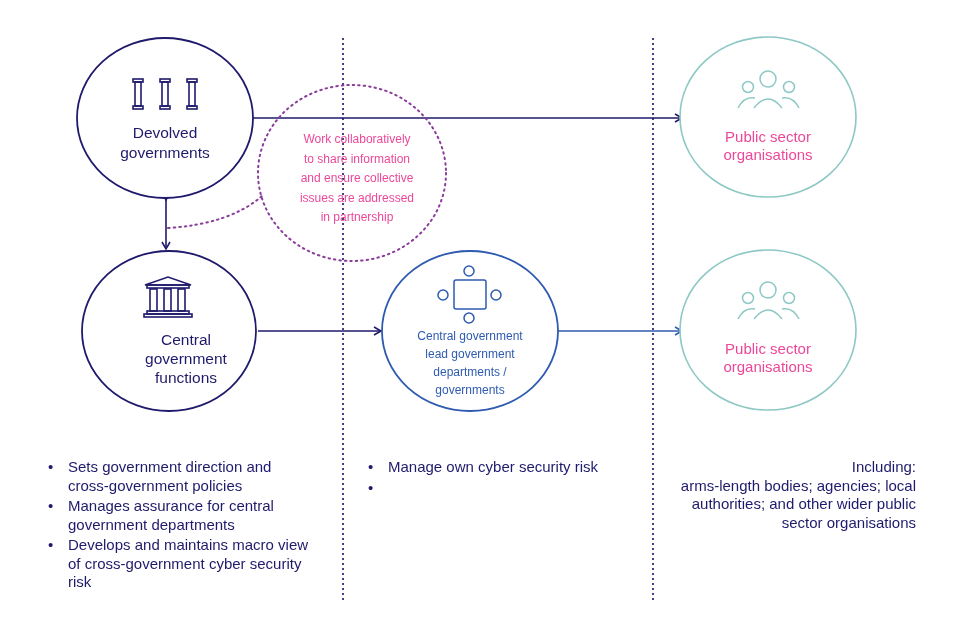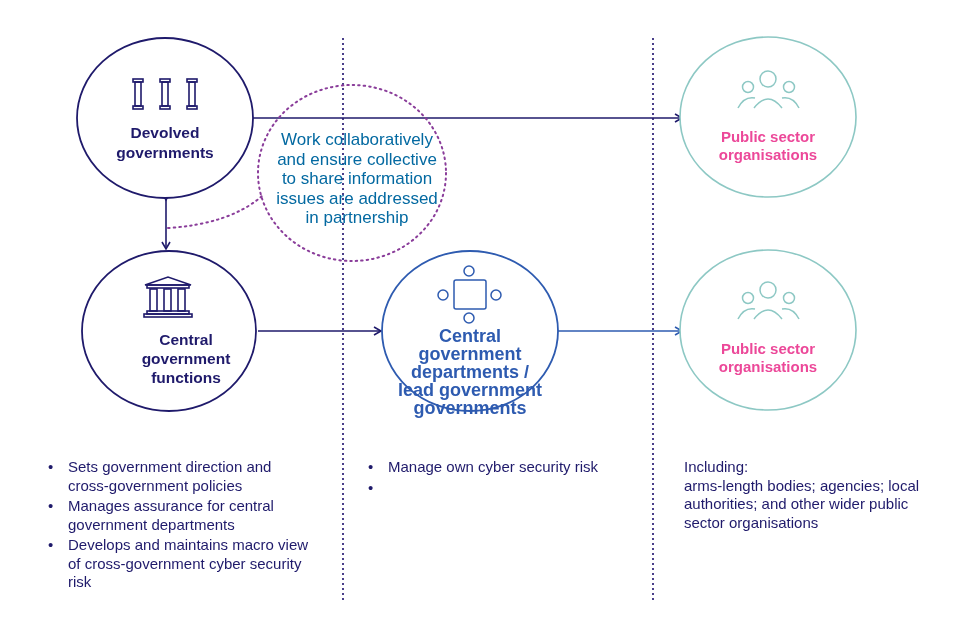--- a/index.html
+++ b/index.html
@@ -1,23 +1,23 @@
 <!DOCTYPE html>
 <html><head>
   <meta charset="utf-8">
   <style>
     html, body { margin: 0; padding: 0; background: #ffffff; }
     body { width: 960px; height: 640px; position: relative; overflow: hidden;
            font-family: "Liberation Sans", sans-serif; }
     #diagram { position: absolute; left: 0; top: 0; }
-    .label { position: absolute; text-align: center; font-weight: bold; line-height: 20px; font-size: 15.5px; }
+    .label { position: absolute; text-align: center; font-weight: normal; line-height: 20px; font-size: 15.5px; }
     .navy { color: #1f1a6b; }
     .blue { color: #2e5bb0; }
     .teal { color: #ec4899; }
-    .collab { position: absolute; text-align: center; color: #0369a1; font-size: 17px; line-height: 20px; }
+    .collab { position: absolute; text-align: center; color: #ec4899; font-size: 12px; line-height: 20px; }
     .col-text { position: absolute; color: #1f1a6b; font-size: 15px; line-height: 18.5px; }
     ul.bullets { margin: 0; padding: 0; list-style: none; }
     ul.bullets li { position: relative; padding-left: 22px; margin-bottom: 2px; }
     ul.bullets li .dot { position: absolute; left: 2px; top: 0; }
   </style>
 </head>
 <body>
 
 <svg id="diagram" width="960" height="640" viewBox="0 0 960 640">
   <defs>
@@ -103,56 +103,56 @@
   <div>Devolved</div>
   <div>governments</div>
 </div>
 
 <div class="label navy" style="left:111px; top:330px; width:150px; line-height:19px;">
   <div>Central</div>
   <div>government</div>
   <div>functions</div>
 </div>
 
-<div class="label blue" style="left:385px; top:327px; width:170px; line-height:18px; font-size:18px;">
+<div class="label blue" style="left:385px; top:327px; width:170px; line-height:18px; font-size:12px;">
   <div>Central government</div>
+  <div>lead government</div>
   <div>departments /</div>
-  <div>lead government</div>
   <div>governments</div>
 </div>
 
 <div class="label teal" style="left:693px; top:128px; width:150px; line-height:18px; font-size:15px;">
   <div>Public sector</div>
   <div>organisations</div>
 </div>
 
 <div class="label teal" style="left:693px; top:340px; width:150px; line-height:18px; font-size:15px;">
   <div>Public sector</div>
   <div>organisations</div>
 </div>
 
 <div class="collab" style="left:262px; top:130px; width:190px; line-height:19.5px;">
   <div>Work collaboratively</div>
+  <div>to share information</div>
   <div>and ensure collective</div>
-  <div>to share information</div>
   <div>issues are addressed</div>
   <div>in partnership</div>
 </div>
 
 <div class="col-text" style="left:46px; top:458px; width:270px;">
   <ul class="bullets">
     <li><span class="dot">•</span><span>Sets government direction and cross-government policies</span></li>
     <li><span class="dot">•</span><span>Manages assurance for central government departments</span></li>
     <li><span class="dot">•</span><span>Develops and maintains macro view of cross-government cyber security risk</span></li>
   </ul>
 </div>
 
 <div class="col-text" style="left:366px; top:458px; width:280px;">
   <ul class="bullets">
     <li><span class="dot">•</span><span>Manage own cyber security risk</span></li>
     <li><span class="dot">•</span></li>
   </ul>
 </div>
 
-<div class="col-text" style="left:684px; top:458px; width:260px;">
+<div class="col-text" style="left:656px; top:458px; width:260px;text-align:right;">
   <div>Including:</div>
   <div>arms-length bodies; agencies; local authorities; and other wider public sector organisations</div>
 </div>
 
 </body></html>

